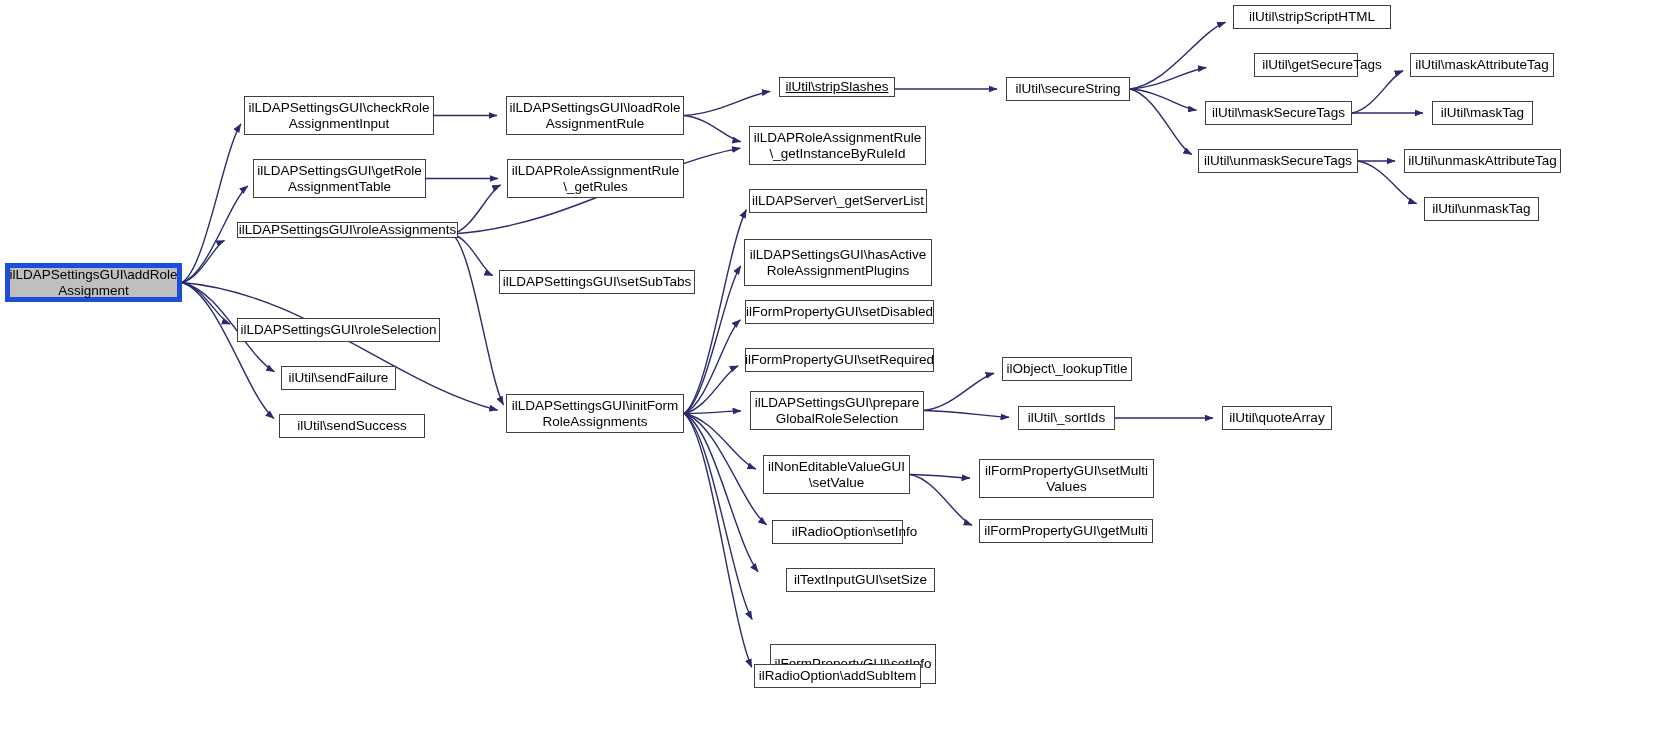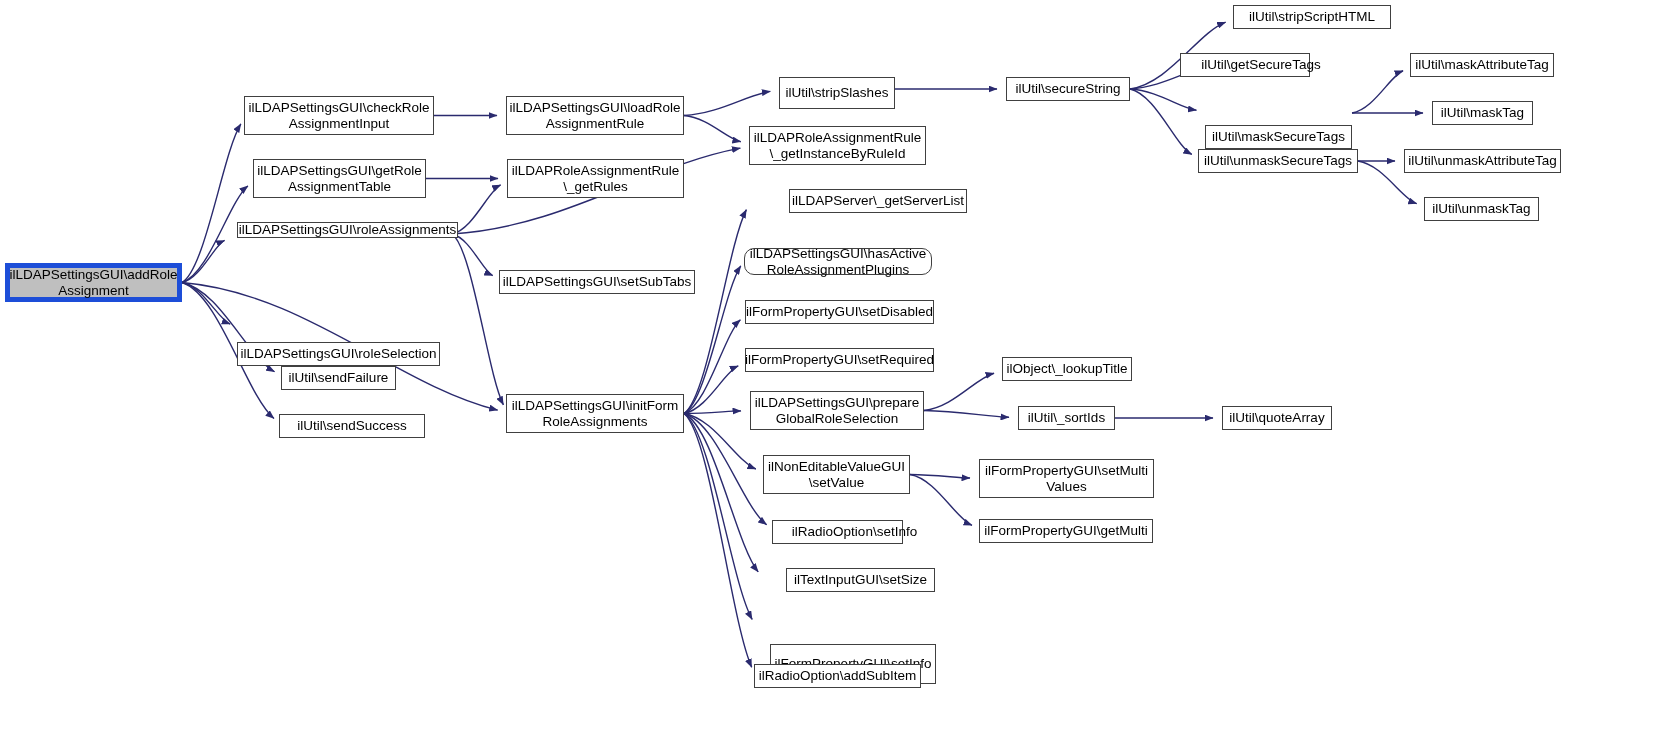--- a/index.html
+++ b/index.html
@@ -96,55 +96,55 @@
       </g>
   </svg>
   <div id="nodes-group">
       <div class="node root" style="left: 5px; top: 263px; width: 177px; height: 39px;">ilLDAPSettingsGUI\addRole
 Assignment</div>
       <div class="node" style="left: 244px; top: 96px; width: 190px; height: 39px;">ilLDAPSettingsGUI\checkRole
 AssignmentInput</div>
       <div class="node" style="left: 253px; top: 159px; width: 173px; height: 39px;">ilLDAPSettingsGUI\getRole
 AssignmentTable</div>
       <div class="node" style="left: 237px; top: 222px; width: 221px; height: 16px;">ilLDAPSettingsGUI\roleAssignments</div>
-      <div class="node" style="left: 237px; top: 318px; width: 203px; height: 24px; margin-top: 24px;">ilLDAPSettingsGUI\roleSelection</div>
+      <div class="node" style="left: 237px; top: 318px; width: 203px; height: 24px;">ilLDAPSettingsGUI\roleSelection</div>
       <div class="node" style="left: 281px; top: 366px; width: 115px; height: 24px;">ilUtil\sendFailure</div>
       <div class="node" style="left: 279px; top: 414px; width: 146px; height: 24px;">ilUtil\sendSuccess</div>
       <div class="node" style="left: 506px; top: 96px; width: 178px; height: 39px;">ilLDAPSettingsGUI\loadRole
 AssignmentRule</div>
       <div class="node" style="left: 507px; top: 159px; width: 177px; height: 39px;">ilLDAPRoleAssignmentRule
 \_getRules</div>
       <div class="node" style="left: 499px; top: 270px; width: 196px; height: 24px;">ilLDAPSettingsGUI\setSubTabs</div>
       <div class="node" style="left: 506px; top: 394px; width: 178px; height: 39px;">ilLDAPSettingsGUI\initForm
 RoleAssignments</div>
-      <div class="node" style="left: 779px; top: 77px; width: 116px; height: 32px;">ilUtil\stripSlashes</div>
+      <div class="node" style="left: 779px; top: 77px; width: 116px; height: 20px; text-decoration: underline;">ilUtil\stripSlashes</div>
       <div class="node" style="left: 749px; top: 126px; width: 177px; height: 39px;">ilLDAPRoleAssignmentRule
 \_getInstanceByRuleId</div>
-      <div class="node" style="left: 789px; top: 189px; width: 178px; height: 24px; text-align: center;">ilLDAPServer\_getServerList</div>
-      <div class="node" style="left: 744px; top: 248px; width: 188px; height: 27px; border-radius: 10px;">ilLDAPSettingsGUI\hasActive
+      <div class="node" style="left: 749px; top: 189px; width: 178px; height: 24px; text-align: center;">ilLDAPServer\_getServerList</div>
+      <div class="node" style="left: 744px; top: 239px; width: 188px; height: 47px;">ilLDAPSettingsGUI\hasActive
 RoleAssignmentPlugins</div>
       <div class="node" style="left: 745px; top: 300px; width: 189px; height: 24px;">ilFormPropertyGUI\setDisabled</div>
       <div class="node" style="left: 745px; top: 348px; width: 189px; height: 24px;">ilFormPropertyGUI\setRequired</div>
       <div class="node" style="left: 750px; top: 391px; width: 174px; height: 39px;">ilLDAPSettingsGUI\prepare
 GlobalRoleSelection</div>
       <div class="node" style="left: 763px; top: 455px; width: 147px; height: 39px;">ilNonEditableValueGUI
 \setValue</div>
       <div class="node" style="left: 772px; top: 520px; width: 131px; height: 24px; padding-left: 38px;">ilRadioOption\setInfo</div>
       <div class="node" style="left: 762px; top: 568px; width: 149px; height: 24px; margin-left: 24px;">ilTextInputGUI\setSize</div>
       <div class="node" style="left: 755px; top: 644px; width: 166px; height: 40px; margin-left: 15px;">ilFormPropertyGUI\setInfo</div>
       <div class="node" style="left: 754px; top: 664px; width: 167px; height: 24px;">ilRadioOption\addSubItem</div>
       <div class="node" style="left: 1006px; top: 77px; width: 124px; height: 24px;">ilUtil\secureString</div>
       <div class="node" style="left: 1002px; top: 357px; width: 130px; height: 24px;">ilObject\_lookupTitle</div>
       <div class="node" style="left: 1018px; top: 406px; width: 97px; height: 24px;">ilUtil\_sortIds</div>
       <div class="node" style="left: 979px; top: 459px; width: 175px; height: 39px;">ilFormPropertyGUI\setMulti
 Values</div>
       <div class="node" style="left: 979px; top: 519px; width: 174px; height: 24px;">ilFormPropertyGUI\getMulti</div>
       <div class="node" style="left: 1233px; top: 5px; width: 158px; height: 24px;">ilUtil\stripScriptHTML</div>
-      <div class="node" style="left: 1180px; top: 53px; width: 130px; height: 24px; padding-left: 36px;">ilUtil\getSecureTags</div>
-      <div class="node" style="left: 1205px; top: 101px; width: 147px; height: 24px; margin-top: 24px;">ilUtil\maskSecureTags</div>
+      <div class="node" style="left: 1254px; top: 53px; width: 104px; height: 24px; padding-left: 36px;">ilUtil\getSecureTags</div>
+      <div class="node" style="left: 1205px; top: 101px; width: 147px; height: 24px;">ilUtil\maskSecureTags</div>
       <div class="node" style="left: 1198px; top: 149px; width: 160px; height: 24px;">ilUtil\unmaskSecureTags</div>
       <div class="node" style="left: 1410px; top: 53px; width: 144px; height: 24px;">ilUtil\maskAttributeTag</div>
       <div class="node" style="left: 1432px; top: 101px; width: 101px; height: 24px;">ilUtil\maskTag</div>
       <div class="node" style="left: 1404px; top: 149px; width: 157px; height: 24px;">ilUtil\unmaskAttributeTag</div>
       <div class="node" style="left: 1424px; top: 197px; width: 115px; height: 24px;">ilUtil\unmaskTag</div>
       <div class="node" style="left: 1222px; top: 406px; width: 110px; height: 24px;">ilUtil\quoteArray</div>
     </div>
 </div>
 
 </body></html>

